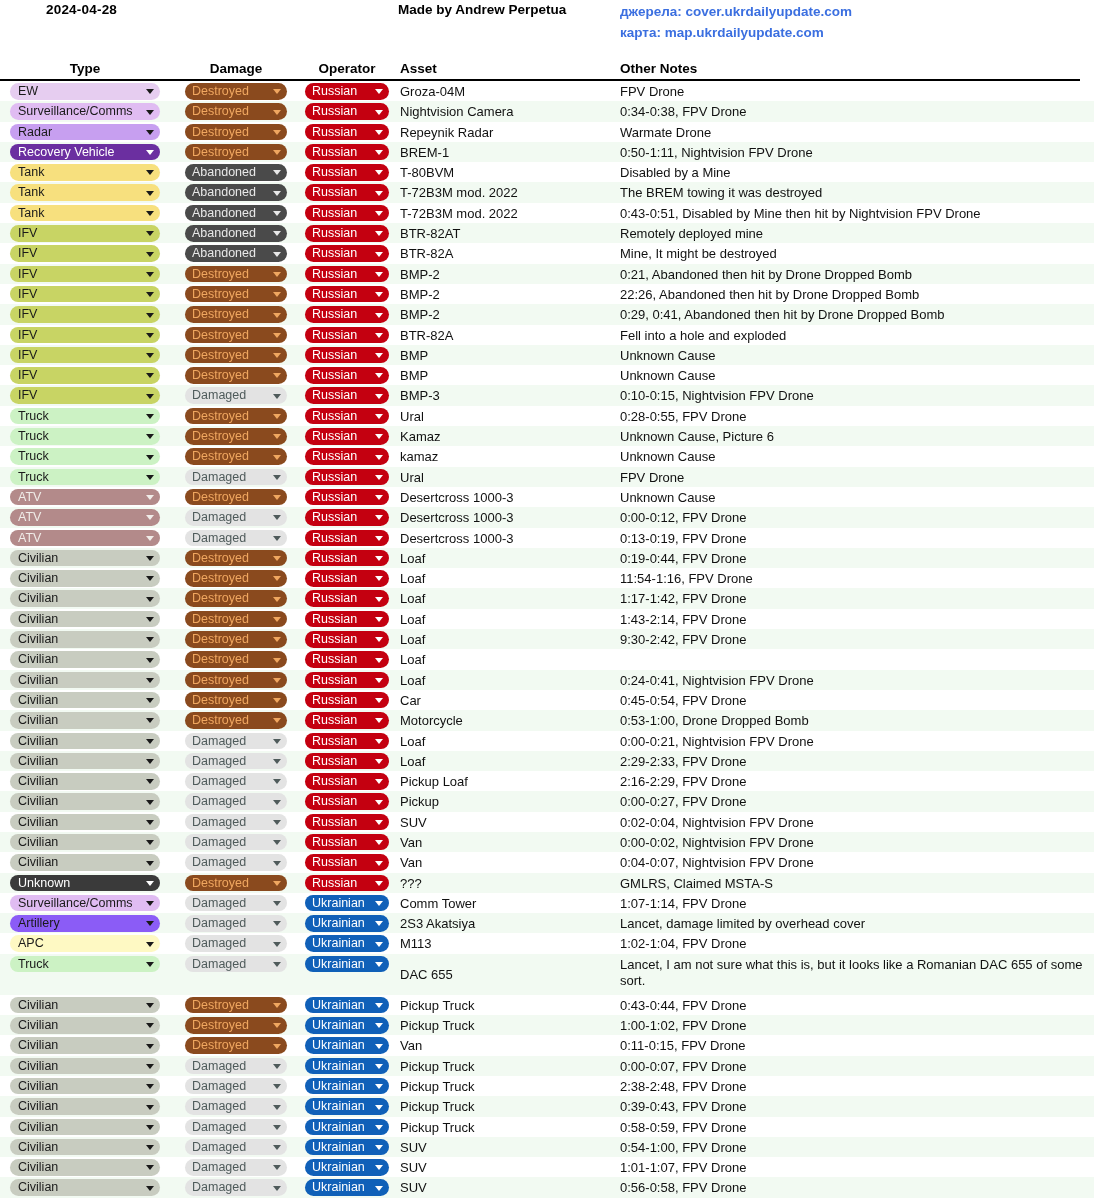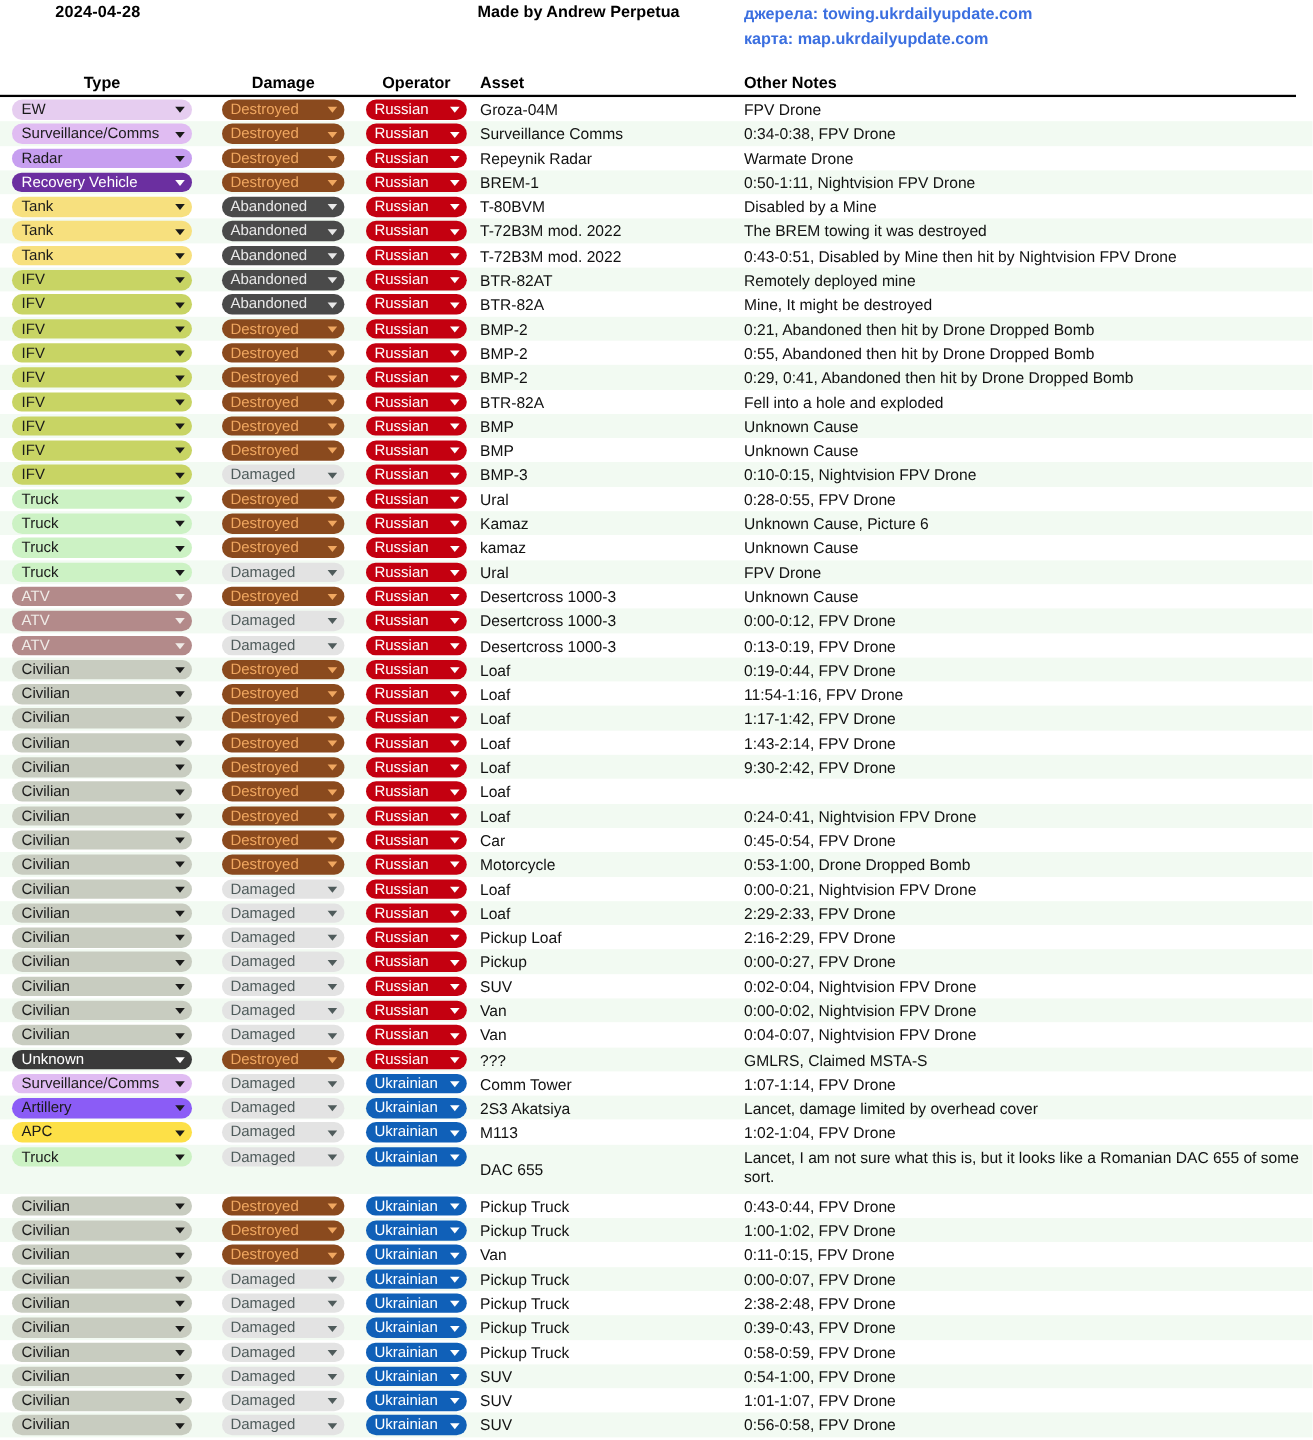--- a/index.html
+++ b/index.html
@@ -141,21 +141,21 @@
 </style>
 </head>
 <body>
 
 <div id="page">
 
   <div class="topbar">
     <div class="top-date">2024-04-28</div>
     <div class="top-credit">Made by Andrew Perpetua</div>
     <div class="top-links">
-      <a class="top-link" href="#">джерела: towing.ukrdailyupdate.com</a>
+      <a class="top-link" href="#">джерела: cover.ukrdailyupdate.com</a>
       <a class="top-link" href="#">карта: map.ukrdailyupdate.com</a>
     </div>
   </div>
 
   <div class="colheads">
     <div class="colhead ch-type">Type</div>
     <div class="colhead ch-damage">Damage</div>
     <div class="colhead ch-operator">Operator</div>
     <div class="colhead ch-asset">Asset</div>
     <div class="colhead ch-notes">Other Notes</div>
@@ -179,21 +179,21 @@
       <div class="row alt">
         <div class="cell-type">
           <span class="pill" style="background: rgb(224, 188, 242); color: rgb(26, 26, 26);"><span>Surveillance/Comms</span><span class="caret"></span></span>
         </div>
         <div class="cell-damage">
           <span class="pill" style="background: rgb(138, 74, 30); color: rgb(240, 167, 96);"><span>Destroyed</span><span class="caret"></span></span>
         </div>
         <div class="cell-operator">
           <span class="pill" style="background: rgb(196, 0, 16); color: rgb(255, 255, 255);"><span>Russian</span><span class="caret"></span></span>
         </div>
-        <div class="cell-asset">Surveillance Comms</div>
+        <div class="cell-asset">Nightvision Camera</div>
         <div class="cell-notes">0:34-0:38, FPV Drone</div>
       </div>
       <div class="row">
         <div class="cell-type">
           <span class="pill" style="background: rgb(199, 159, 240); color: rgb(26, 26, 26);"><span>Radar</span><span class="caret"></span></span>
         </div>
         <div class="cell-damage">
           <span class="pill" style="background: rgb(138, 74, 30); color: rgb(240, 167, 96);"><span>Destroyed</span><span class="caret"></span></span>
         </div>
         <div class="cell-operator">
@@ -297,21 +297,21 @@
         <div class="cell-type">
           <span class="pill" style="background: rgb(200, 212, 100); color: rgb(26, 26, 26);"><span>IFV</span><span class="caret"></span></span>
         </div>
         <div class="cell-damage">
           <span class="pill" style="background: rgb(138, 74, 30); color: rgb(240, 167, 96);"><span>Destroyed</span><span class="caret"></span></span>
         </div>
         <div class="cell-operator">
           <span class="pill" style="background: rgb(196, 0, 16); color: rgb(255, 255, 255);"><span>Russian</span><span class="caret"></span></span>
         </div>
         <div class="cell-asset">BMP-2</div>
-        <div class="cell-notes">0:55, Abandoned then hit by Drone Dropped Bomb</div>
+        <div class="cell-notes">22:26, Abandoned then hit by Drone Dropped Bomb</div>
       </div>
       <div class="row alt">
         <div class="cell-type">
           <span class="pill" style="background: rgb(200, 212, 100); color: rgb(26, 26, 26);"><span>IFV</span><span class="caret"></span></span>
         </div>
         <div class="cell-damage">
           <span class="pill" style="background: rgb(138, 74, 30); color: rgb(240, 167, 96);"><span>Destroyed</span><span class="caret"></span></span>
         </div>
         <div class="cell-operator">
           <span class="pill" style="background: rgb(196, 0, 16); color: rgb(255, 255, 255);"><span>Russian</span><span class="caret"></span></span>
@@ -703,21 +703,21 @@
           <span class="pill" style="background: rgb(227, 227, 227); color: rgb(79, 91, 91);"><span>Damaged</span><span class="caret"></span></span>
         </div>
         <div class="cell-operator">
           <span class="pill" style="background: rgb(16, 96, 184); color: rgb(255, 255, 255);"><span>Ukrainian</span><span class="caret"></span></span>
         </div>
         <div class="cell-asset">2S3 Akatsiya</div>
         <div class="cell-notes">Lancet, damage limited by overhead cover</div>
       </div>
       <div class="row">
         <div class="cell-type">
-          <span class="pill" style="background: #fde047; color: rgb(26, 26, 26);"><span>APC</span><span class="caret"></span></span>
+          <span class="pill" style="background: #fef9c3; color: rgb(26, 26, 26);"><span>APC</span><span class="caret"></span></span>
         </div>
         <div class="cell-damage">
           <span class="pill" style="background: rgb(227, 227, 227); color: rgb(79, 91, 91);"><span>Damaged</span><span class="caret"></span></span>
         </div>
         <div class="cell-operator">
           <span class="pill" style="background: rgb(16, 96, 184); color: rgb(255, 255, 255);"><span>Ukrainian</span><span class="caret"></span></span>
         </div>
         <div class="cell-asset">M113</div>
         <div class="cell-notes">1:02-1:04, FPV Drone</div>
       </div>

